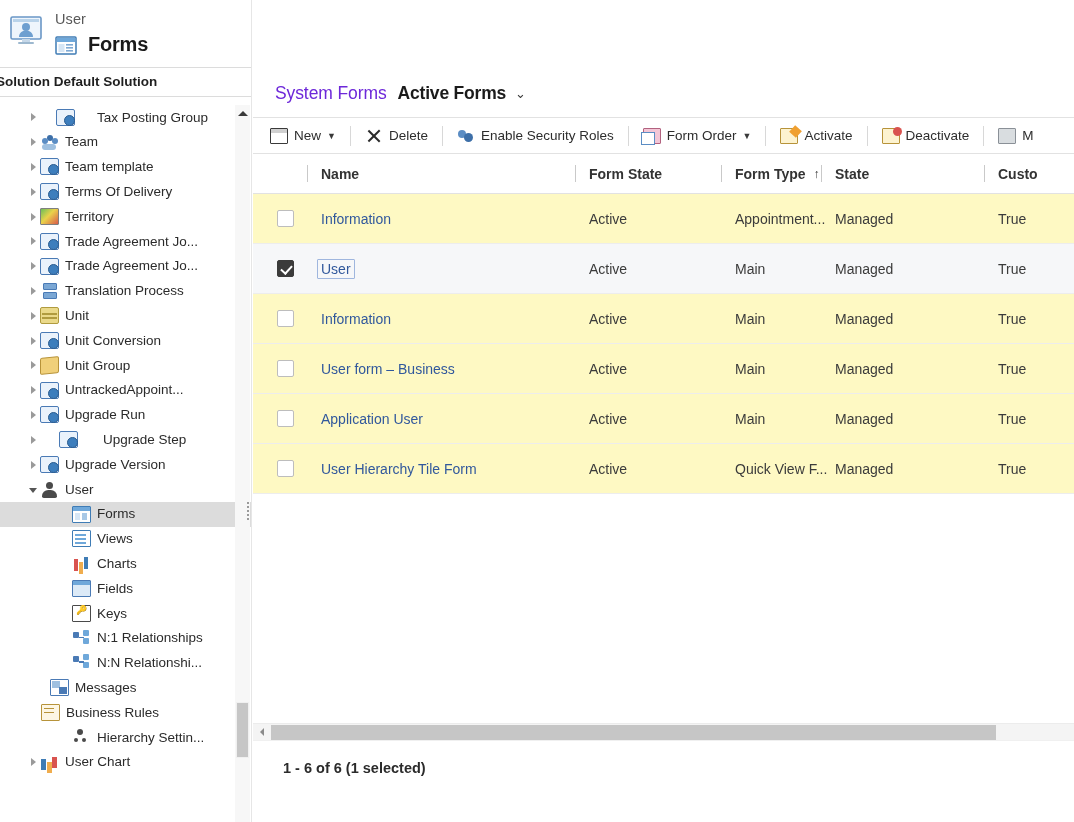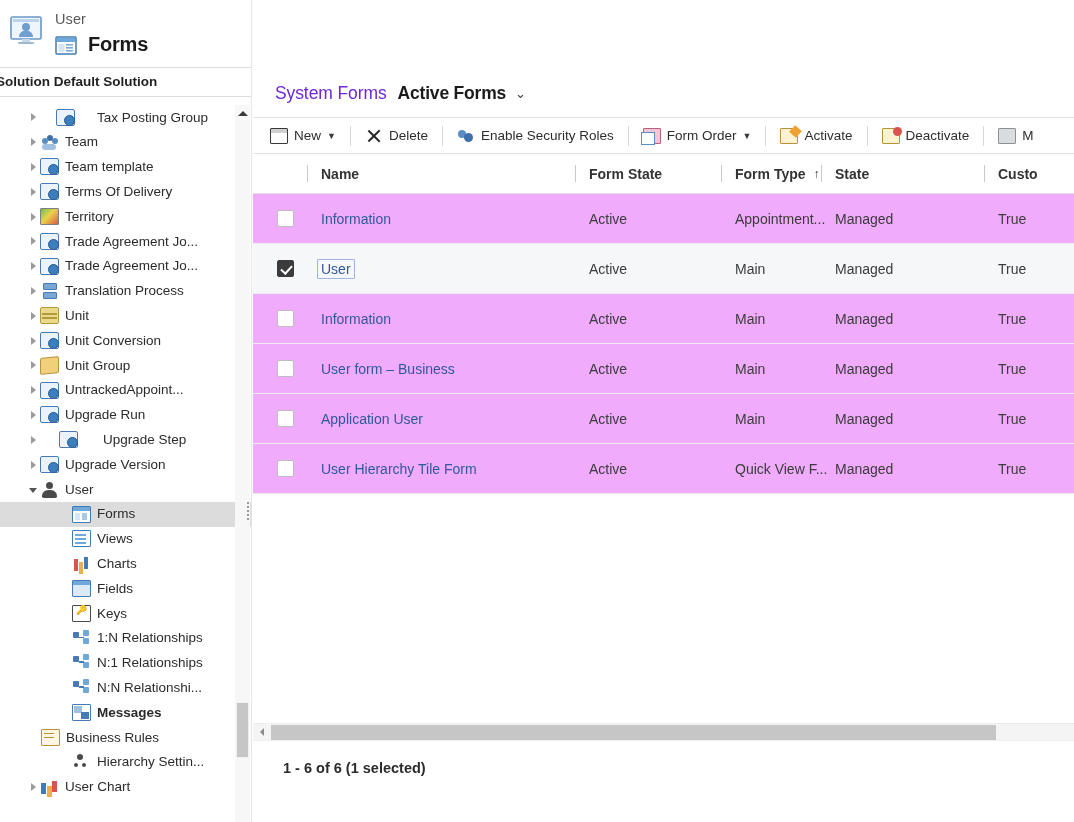--- a/index.html
+++ b/index.html
@@ -290,21 +290,21 @@
   .col-ftype { width: 100px; flex:0 0 100px; }
   .col-state { width: 163px; flex:0 0 163px; }
   .col-cust  { width: 120px; flex:0 0 120px; }
 
   .grid-row {
     display: flex; align-items: center;
     height: 50px;
     border-bottom: 1px solid #ededed;
     font-size: 14px; color: #3b3b3b;
     white-space: nowrap; overflow: hidden;
-    background: #f0abfc;
+    background: #fef9c3;
   }
   .grid-row.selected { background: #f6f7f9; }
   .grid-row .cell { height: 50px; display:flex; align-items:center; }
   .grid-row .col-name { padding-left: 14px; }
   .grid-row .col-fstate,
   .grid-row .col-ftype,
   .grid-row .col-state,
   .grid-row .col-cust { padding-left: 14px; }
   .row-link {
     color: #31589c; cursor: pointer;
@@ -535,33 +535,28 @@
             <span class="tlabel">Fields</span>
           </div>
           <div class="tree-row" style="padding-left: 58px;">
             <span class="tw"></span>
             <span class="ticon ic-keys"></span>
             <span class="tlabel">Keys</span>
           </div>
           <div class="tree-row" style="padding-left: 58px;">
             <span class="tw"></span>
             <span class="ticon ic-rel"></span>
-            <span class="tlabel">1:N Relationships</span>
-          </div>
-          <div class="tree-row" style="padding-left: 58px;">
-            <span class="tw"></span>
-            <span class="ticon ic-rel"></span>
             <span class="tlabel">N:1 Relationships</span>
           </div>
           <div class="tree-row" style="padding-left: 58px;">
             <span class="tw"></span>
             <span class="ticon ic-rel"></span>
             <span class="tlabel">N:N Relationshi...</span>
           </div>
-          <div class="tree-row" style="padding-left: 58px; font-weight: bold;">
+          <div class="tree-row" style="padding-left: 36px;">
             <span class="tw"></span>
             <span class="ticon ic-msg"></span>
             <span class="tlabel">Messages</span>
           </div>
           <div class="tree-row" style="padding-left: 27px;">
             <span class="tw"></span>
             <span class="ticon ic-rules"></span>
             <span class="tlabel">Business Rules</span>
           </div>
           <div class="tree-row" style="padding-left: 58px;">

